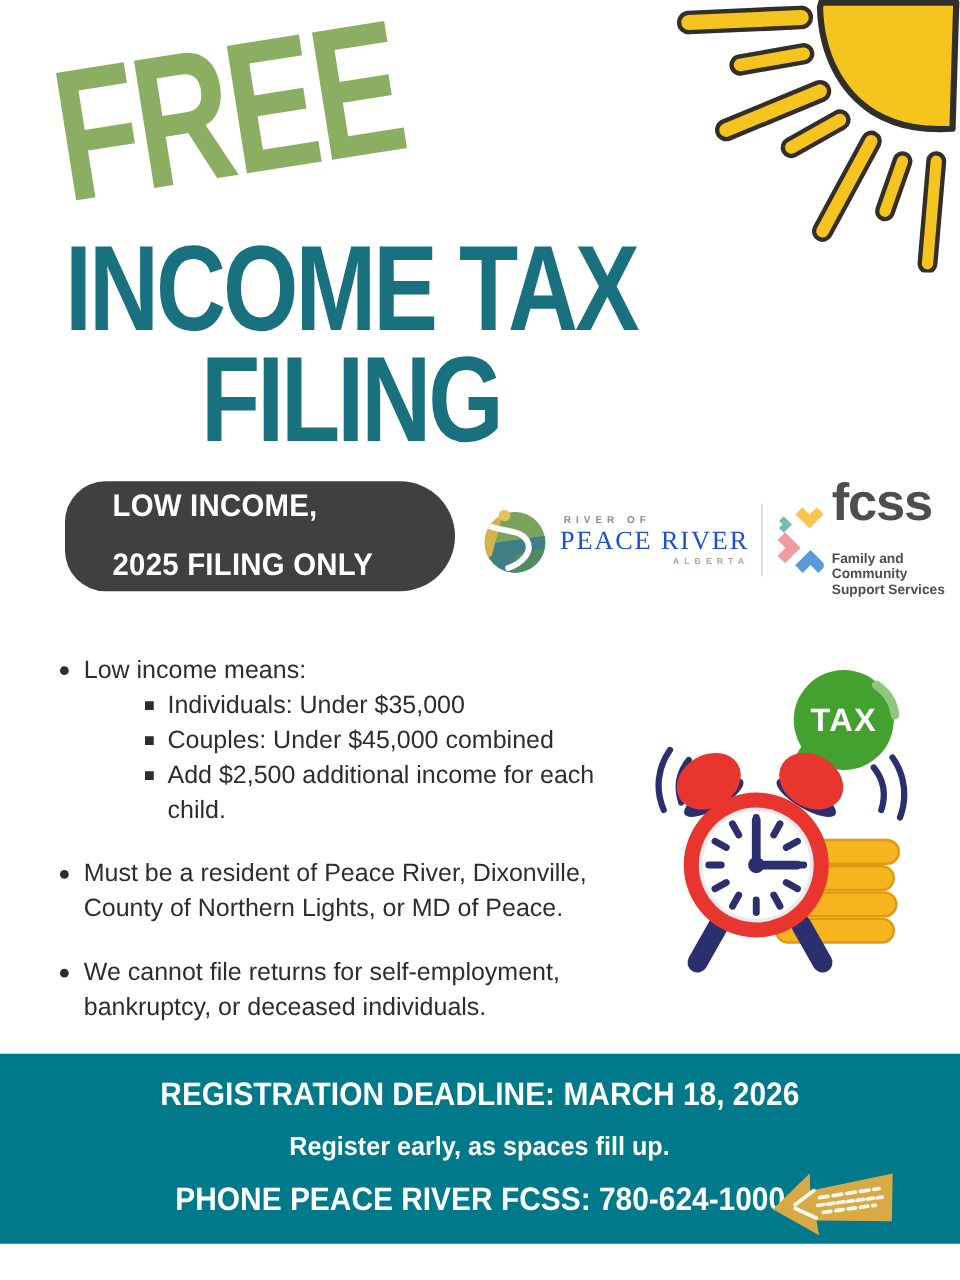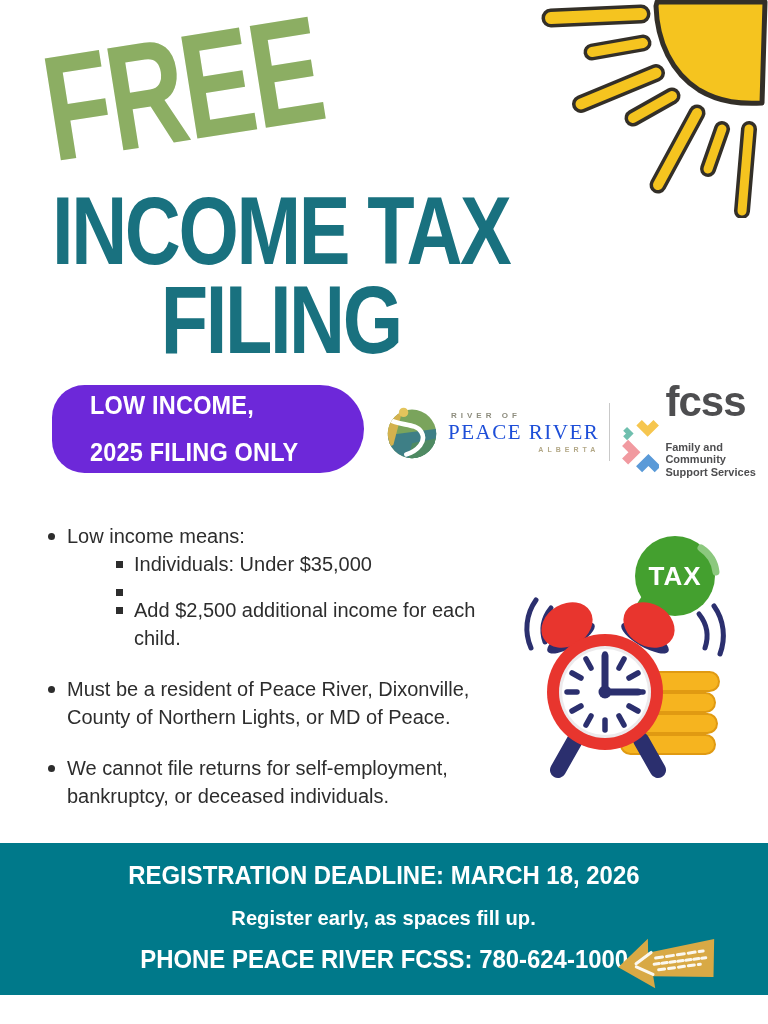--- a/index.html
+++ b/index.html
@@ -26,38 +26,38 @@
   }
   .main-title .line {
     display:block; font-size:97px; letter-spacing:-3px;
     transform:scaleX(0.80); transform-origin:left top;
     white-space:nowrap;
   }
 
   
   .badge {
     position:absolute; left:52px; top:385px; width:312px; height:88px;
-    background:#6d28d9; border-radius:34px 46px 46px 34px;
+    background:#404040; border-radius:34px 46px 46px 34px;
     display:flex; flex-direction:column; justify-content:center;
     padding-left:38px; gap:20px;
   }
   .badge span {
     color:#ffffff; font-weight:800; font-size:25px; letter-spacing:0.2px;
     line-height:1.1; display:inline-block; transform:scaleX(.94); transform-origin:left;
   }
 
   
   .logos { position:absolute; left:384px; top:396px; height:72px; display:flex; align-items:center; }
   .pr-logo { display:flex; align-items:center; }
   .pr-text { margin-left:8px; }
   .pr-townof { font-size:8px; letter-spacing:4px; color:#8e8d7e; font-weight:700; margin-left:3px; }
   .pr-name { font-size:21px; letter-spacing:1.5px; color:#1d4ed8; font-weight:400; font-family:"Liberation Serif", serif; white-space:nowrap; }
   .pr-province { font-size:7px; letter-spacing:4px; color:#b3a887; text-align:right; font-weight:700; margin-top:1px; }
   .logo-divider { width:1px; height:58px; background:#c9c9c9; margin:0 12px 0 10px; }
-  .fcss-logo { display:flex; align-items:flex-end; }
+  .fcss-logo { display:flex; align-items:center; }
   .fcss-text { margin-left:6px; }
   .fcss-acronym { font-size:42px; font-weight:800; color:#4e4e50; line-height:0.8; letter-spacing:-1px; }
   .fcss-tagline { font-size:11px; color:#4e4e50; font-weight:700; line-height:1.15; margin-top:22px; }
 
   
   .bullets { position:absolute; left:46px; top:522px; width:478px; color:#2d2d2d; font-size:20px; line-height:28px; }
   .bullet-group { margin-bottom:23px; }
   .bullet-row { display:flex; }
   .bullet-dot { width:7px; height:7px; background:#2d2d2d; border-radius:50%; margin:11px 12px 0 2px; flex:0 0 auto; }
   .bullet-text { max-width:452px; }
@@ -179,20 +179,21 @@
         <span class="bullet-dot"></span>
         <span class="bullet-text">Low income means:</span>
       </div>
       <div class="sub-list">
         <div class="sub-row">
           <span class="sub-square"></span>
           <span class="sub-text">Individuals: Under $35,000</span>
         </div>
         <div class="sub-row">
           <span class="sub-square"></span>
+          <span class="sub-text">Couples: Under $45,000 combined</span>
         </div>
         <div class="sub-row">
           <span class="sub-square"></span>
           <span class="sub-text">Add $2,500 additional income for each child.</span>
         </div>
       </div>
     </div>
     <div class="bullet-group">
       <div class="bullet-row">
         <span class="bullet-dot"></span>

